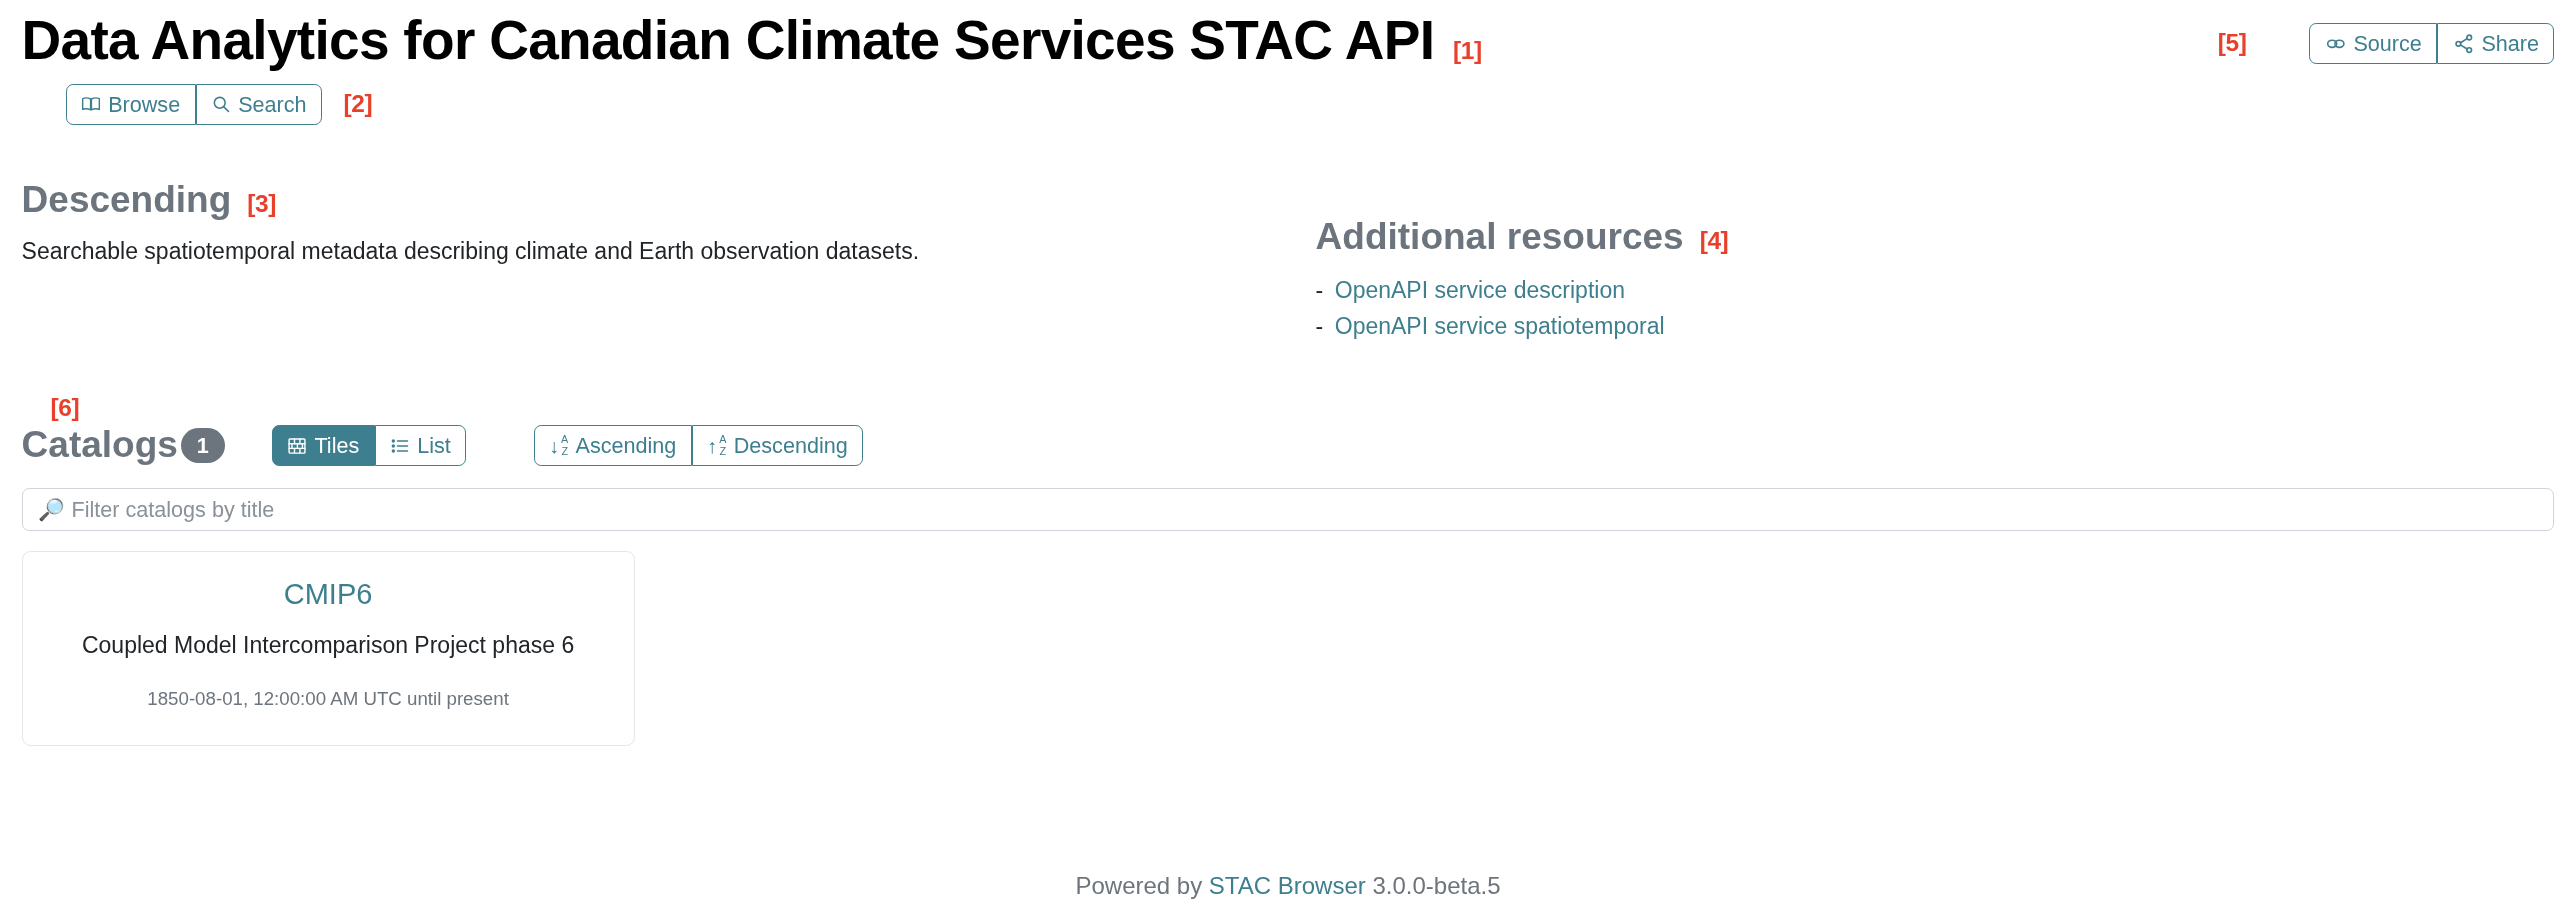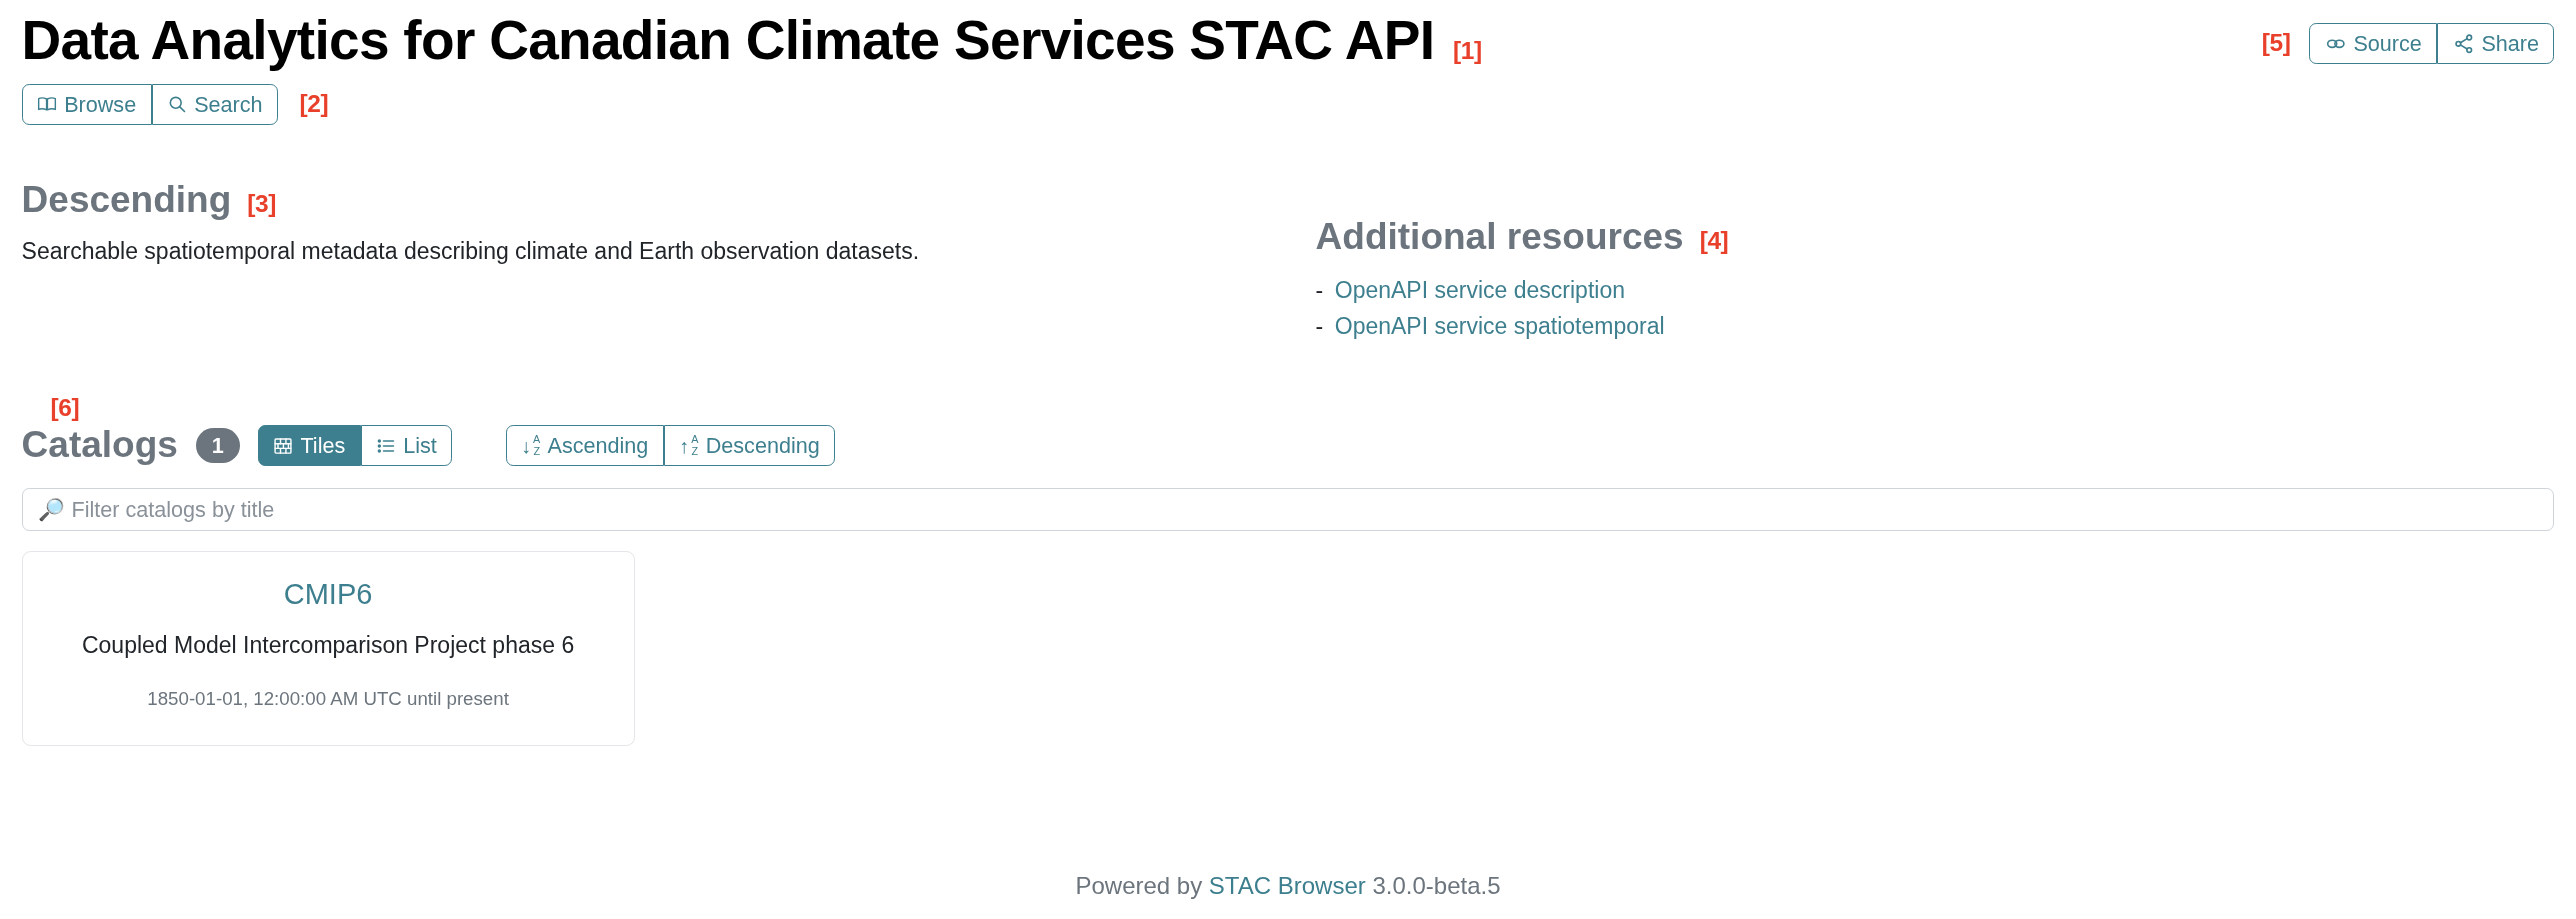--- a/index.html
+++ b/index.html
@@ -57,20 +57,21 @@
     display: flex;
     align-items: center;
     gap: 18.7px;
     padding-top: 10px;
   }
 
   
   .btn-group {
     display: inline-flex;
     align-items: stretch;
+    margin-left: 44px;
   }
   .btn {
     display: inline-flex;
     align-items: center;
     gap: 7.2px;
     background: #ffffff;
     border: 1.4px solid #3d7f8e;
     color: #3d7f8e;
     font-size: 21.6px;
     font-family: "Liberation Sans", sans-serif;
@@ -170,21 +171,21 @@
     text-decoration: none;
     cursor: pointer;
   }
 
   
   .catalogs-block { margin-top: 49px; }
   .ann-6 { display: block; margin-left: 29px; margin-bottom: 2.9px; }
   .catalogs-row {
     display: flex;
     align-items: center;
-    gap: 18px;
+    gap: 3px;
     margin-top: 0px;
   }
   h2.catalogs-title {
     margin: 0;
     font-size: 37px;
     font-weight: bold;
     color: #6c757d;
     line-height: 1.1;
     white-space: nowrap;
   }
@@ -423,21 +424,21 @@
     </div>
 
     <div class="filter-wrap">
       <input class="filter-input" type="text" placeholder="🔎 Filter catalogs by title" style="">
     </div>
 
     <div class="card-grid">
       <div class="catalog-card">
         <a class="card-title" href="#">CMIP6</a>
         <div class="card-desc">Coupled Model Intercomparison Project phase 6</div>
-        <div class="card-meta">1850-01-01, 12:00:00 AM UTC until present</div>
+        <div class="card-meta">1850-08-01, 12:00:00 AM UTC until present</div>
       </div>
     </div>
   </div>
 
   <div class="footer">
     <span>Powered by</span>
     <a class="link" href="#">STAC Browser</a>
     <span>3.0.0-beta.5</span>
   </div>
 

